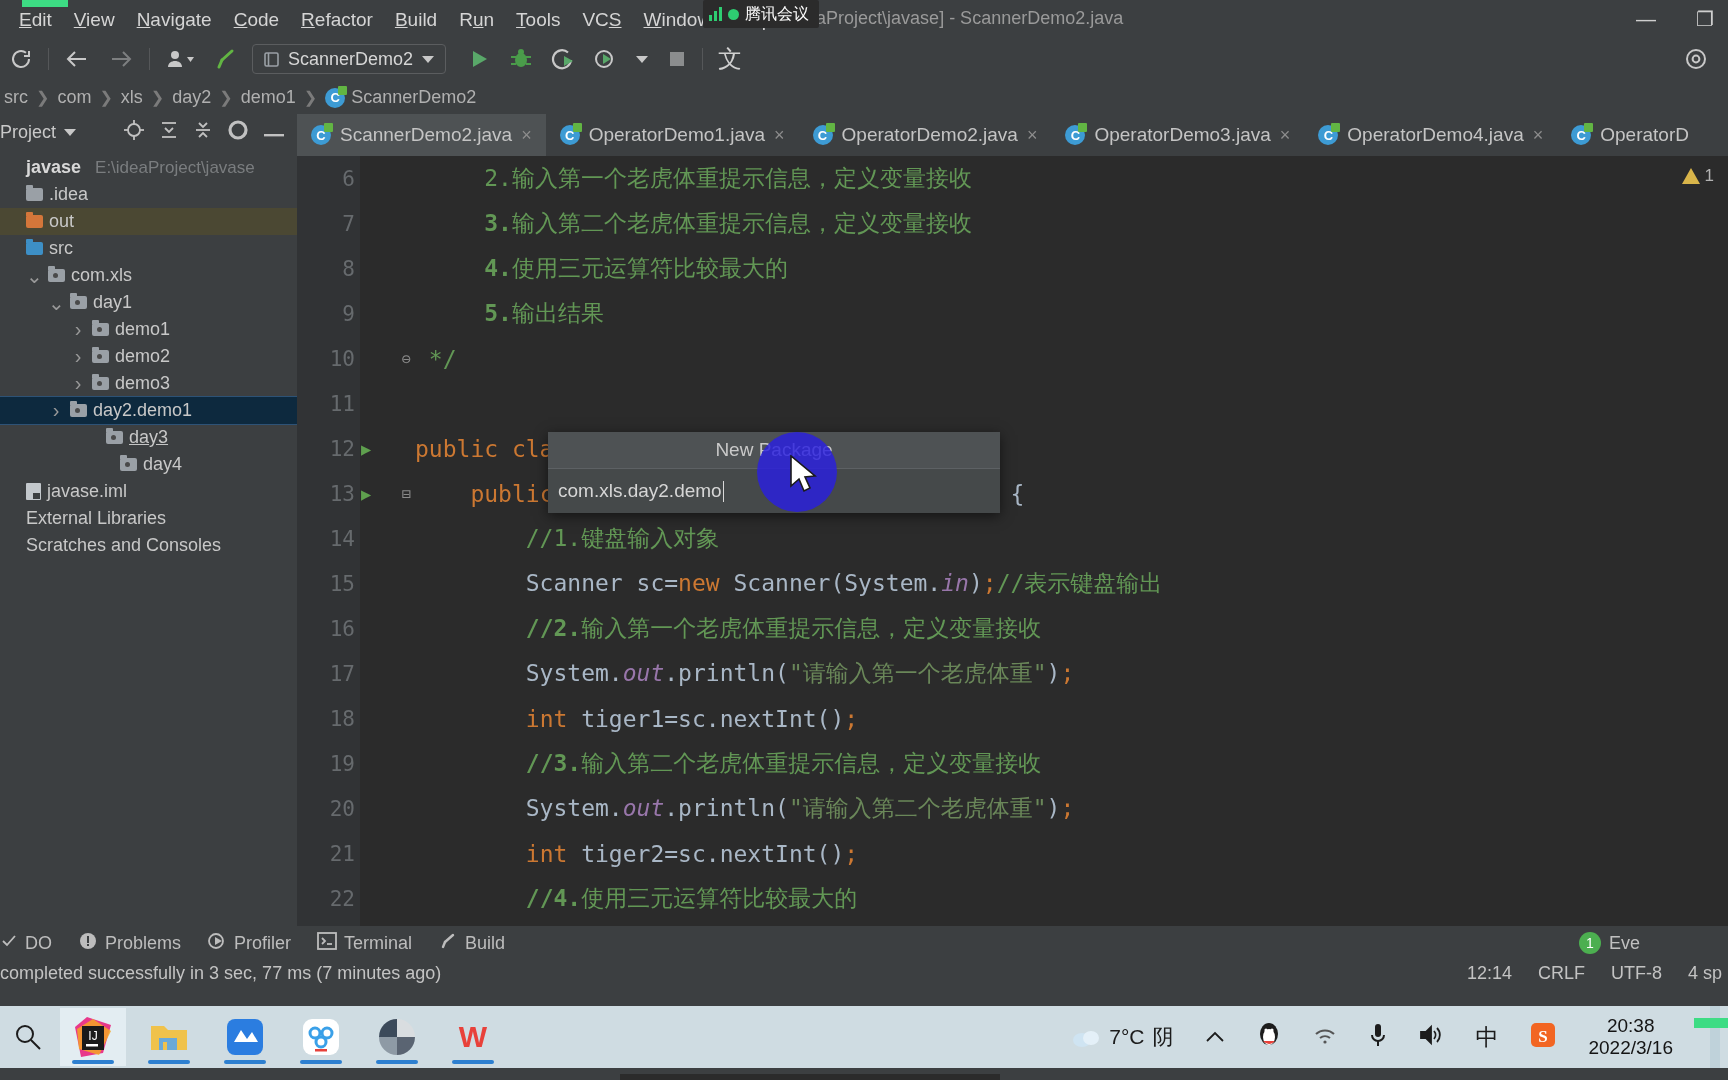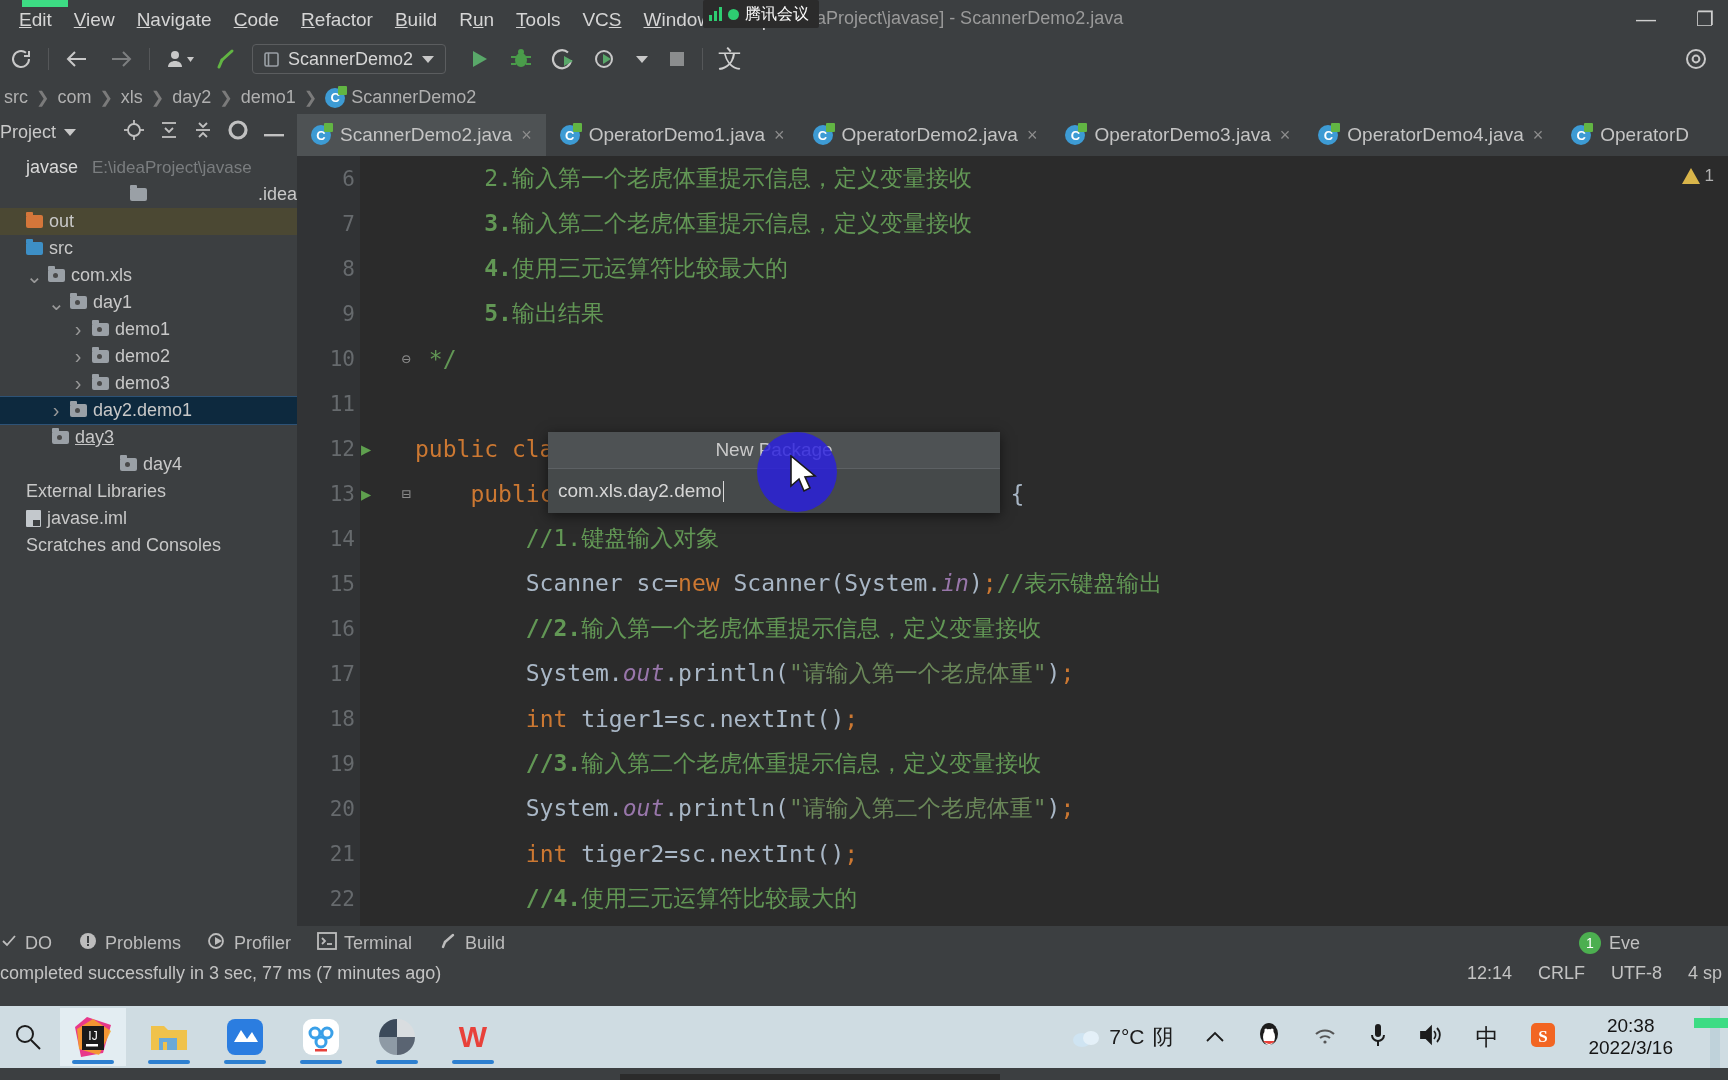--- a/index.html
+++ b/index.html
@@ -106,21 +106,21 @@
   }
   .f-gray { background: #9aa0a6; }
   .f-orange { background: #d4763a; }
   .f-blue { background: #3d8fc6; }
   .f-pkg { background: #9aa0a6; }
   .f-pkg::after {
     content: ""; position: absolute; left: 5px; top: 4px; width: 5px; height: 5px;
     border-radius: 50%; background: #4a4a4a;
   }
   .tree-label { color: #c8c8c8; }
-  .tree-label.bold { font-weight: normal; color: #d8d8d8; }
+  .tree-label.bold { font-weight: bold; color: #d8d8d8; }
   .tree-path { color: #7a7d7f; font-size: 17px; }
   .iml-icon { width: 15px; height: 17px; background: #c3c8cc; border-radius: 1px; position: relative; }
   .iml-icon::after { content:""; position:absolute; right:1px; bottom:1px; width:7px; height:6px; background:#3c3f41; }
 
   
   .editor-area {
     position: absolute; left: 297px; top: 114px; right: 0; bottom: 150px;
     background: #2b2b2b;
   }
   .tabs {
@@ -468,21 +468,21 @@
             </svg>
         </span>
       </span>
     </div>
     <div class="tree" id="tree">
         <div class="tree-row" style="padding-left: 4px;">
           <span class="arrow"></span>
           <span class="tree-label bold">javase</span>
           <span class="tree-path" style="margin-left: 8px;">E:\ideaProject\javase</span>
         </div>
-        <div class="tree-row" style="padding-left: 4px; justify-content: space-between;">
+        <div class="tree-row" style="padding-left: 4px;">
           <span class="arrow"></span>
           <span class="folder f-gray"></span>
           <span class="tree-label">.idea</span>
         </div>
         <div class="tree-row highlighted" style="padding-left: 4px;">
           <span class="arrow"></span>
           <span class="folder f-orange"></span>
           <span class="tree-label">out</span>
         </div>
         <div class="tree-row" style="padding-left: 4px;">
@@ -513,38 +513,38 @@
         <div class="tree-row" style="padding-left: 70px;">
           <span class="arrow" style="font-size: 20px;">›</span>
           <span class="folder f-pkg"></span>
           <span class="tree-label">demo3</span>
         </div>
         <div class="tree-row selected" style="padding-left: 48px;">
           <span class="arrow" style="font-size: 20px;">›</span>
           <span class="folder f-pkg"></span>
           <span class="tree-label">day2.demo1</span>
         </div>
-        <div class="tree-row" style="padding-left: 30px; text-decoration: underline;">
+        <div class="tree-row" style="padding-left: 84px; text-decoration: underline;">
           <span class="arrow"></span>
           <span class="folder f-pkg"></span>
           <span class="tree-label">day3</span>
         </div>
         <div class="tree-row" style="padding-left: 70px; margin-left: 28px;">
           <span class="arrow"></span>
           <span class="folder f-pkg"></span>
           <span class="tree-label">day4</span>
         </div>
         <div class="tree-row" style="padding-left: 4px;">
           <span class="arrow"></span>
-          <span class="tree-label">External Libraries</span>
+          <span class="iml-icon"></span>
+          <span class="tree-label">javase.iml</span>
         </div>
         <div class="tree-row" style="padding-left: 4px;">
           <span class="arrow"></span>
-          <span class="iml-icon"></span>
-          <span class="tree-label">javase.iml</span>
+          <span class="tree-label">External Libraries</span>
         </div>
         <div class="tree-row" style="padding-left: 4px;">
           <span class="arrow"></span>
           <span class="tree-label">Scratches and Consoles</span>
         </div>
       </div>
   </div>
 
   <div class="editor-area">
     <div class="tabs" id="tabs">

